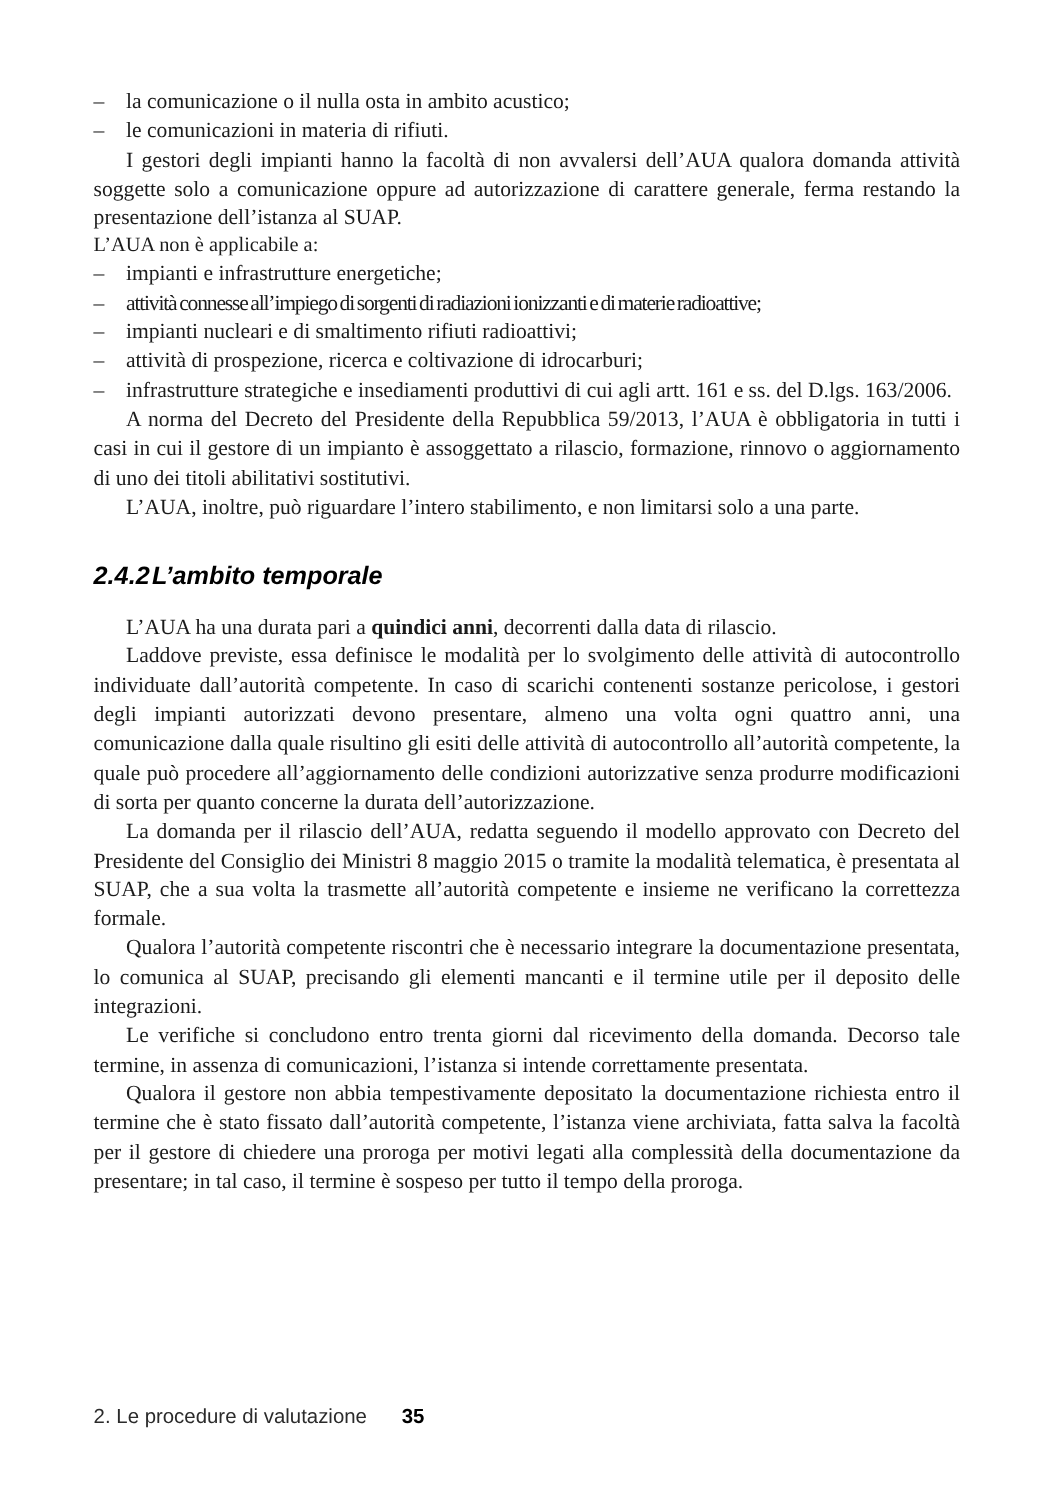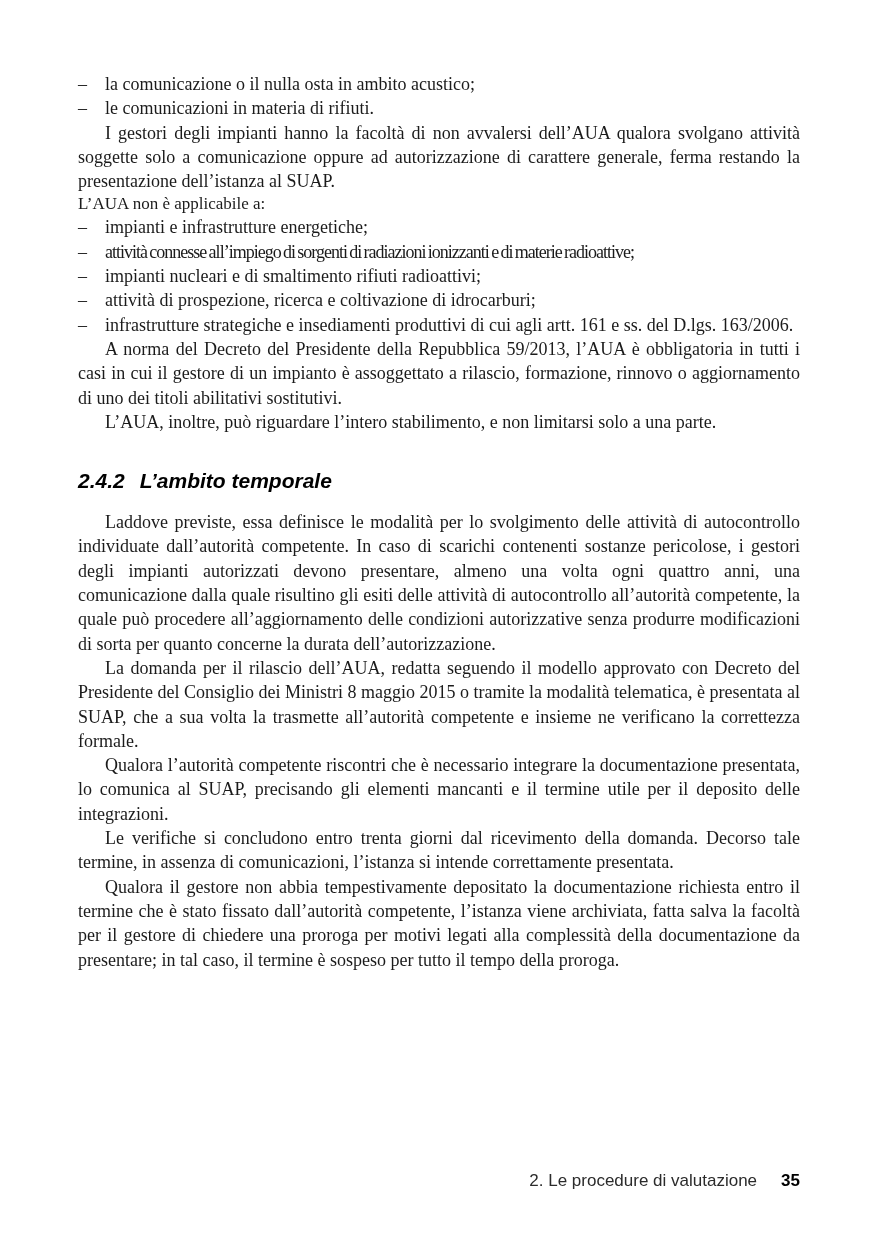--- a/index.html
+++ b/index.html
@@ -49,55 +49,54 @@
   .section-heading{
     font-family:"Liberation Sans", sans-serif;
     font-weight:bold;
     font-style:italic;
     font-size:21px;
     line-height:26px;
     color:#000000;
     text-align:left;
     margin:34px 0 16px 0;
   }
-  .section-heading .num{margin-right:15px;}
+  .section-heading .num{margin-right:2px;}
   .bold{font-weight:bold;}
   .footer{
     position:absolute;
     left:78px;top:1170px;
     width:722px;
     font-family:"Liberation Sans", sans-serif;
     font-size:17px;
     line-height:22px;
     display:flex;
-    justify-content:flex-end;
     align-items:baseline;
-    gap:24px;
+    gap:12px;
   }
   .footer .section-label{color:#2b2b2b;}
-  .footer .page-number{color:#000000;font-weight:bold;}
+  .footer .page-number{color:#000000;font-weight:bold;margin-left:17px;}
 </style>
 </head>
 <body>
 
 <div class="page">
   <div class="content">
 
     <ul class="dash-list">
       <li>
         <span class="marker">–</span>
         <span class="item-text">la comunicazione o il nulla osta in ambito acustico;</span>
       </li>
       <li>
         <span class="marker">–</span>
         <span class="item-text">le comunicazioni in materia di rifiuti.</span>
       </li>
     </ul>
 
-    <p class="indent">I gestori degli impianti hanno la facoltà di non avvalersi dell’AUA qualora svolgano attività soggette solo a comunicazione oppure ad autorizzazione di carattere generale, ferma restando la presentazione dell’istanza al SUAP.</p>
+    <p class="indent">I gestori degli impianti hanno la facoltà di non avvalersi dell’AUA qualora domanda attività soggette solo a comunicazione oppure ad autorizzazione di carattere generale, ferma restando la presentazione dell’istanza al SUAP.</p>
 
     <p class="small-line">L’AUA non è applicabile a:</p>
 
     <ul class="dash-list">
       <li>
         <span class="marker">–</span>
         <span class="item-text">impianti e infrastrutture energetiche;</span>
       </li>
       <li>
         <span class="marker">–</span>
@@ -118,20 +117,23 @@
     </ul>
 
     <p class="indent">A norma del Decreto del Presidente della Repubblica 59/2013, l’AUA è obbligatoria in tutti i casi in cui il gestore di un impianto è assoggettato a rilascio, formazione, rinnovo o aggiornamento di uno dei titoli abilitativi sostitutivi.</p>
 
     <p class="indent">L’AUA, inoltre, può riguardare l’intero stabilimento, e non limitarsi solo a una parte.</p>
 
     <h2 class="section-heading">
       <span class="num">2.4.2</span><span>L’ambito temporale</span>
     </h2>
 
+    <p class="indent">
+      <span>L’AUA ha una durata pari a </span><span class="bold">quindici anni</span><span>, decorrenti dalla data di rilascio.</span>
+    </p>
 
     <p class="indent">Laddove previste, essa definisce le modalità per lo svolgimento delle attività di autocontrollo individuate dall’autorità competente. In caso di scarichi contenenti sostanze pericolose, i gestori degli impianti autorizzati devono presentare, almeno una volta ogni quattro anni, una comunicazione dalla quale risultino gli esiti delle attività di autocontrollo all’autorità competente, la quale può procedere all’aggiornamento delle condizioni autorizzative senza produrre modificazioni di sorta per quanto concerne la durata dell’autorizzazione.</p>
 
 
     <p class="indent">La domanda per il rilascio dell’AUA, redatta seguendo il modello approvato con Decreto del Presidente del Consiglio dei Ministri 8 maggio 2015 o tramite la modalità telematica, è presentata al SUAP, che a sua volta la trasmette all’autorità competente e insieme ne verificano la correttezza formale.</p>
 
     <p class="indent">Qualora l’autorità competente riscontri che è necessario integrare la documentazione presentata, lo comunica al SUAP, precisando gli elementi mancanti e il termine utile per il deposito delle integrazioni.</p>
 
     <p class="indent">Le verifiche si concludono entro trenta giorni dal ricevimento della domanda. Decorso tale termine, in assenza di comunicazioni, l’istanza si intende correttamente presentata.</p>
 

